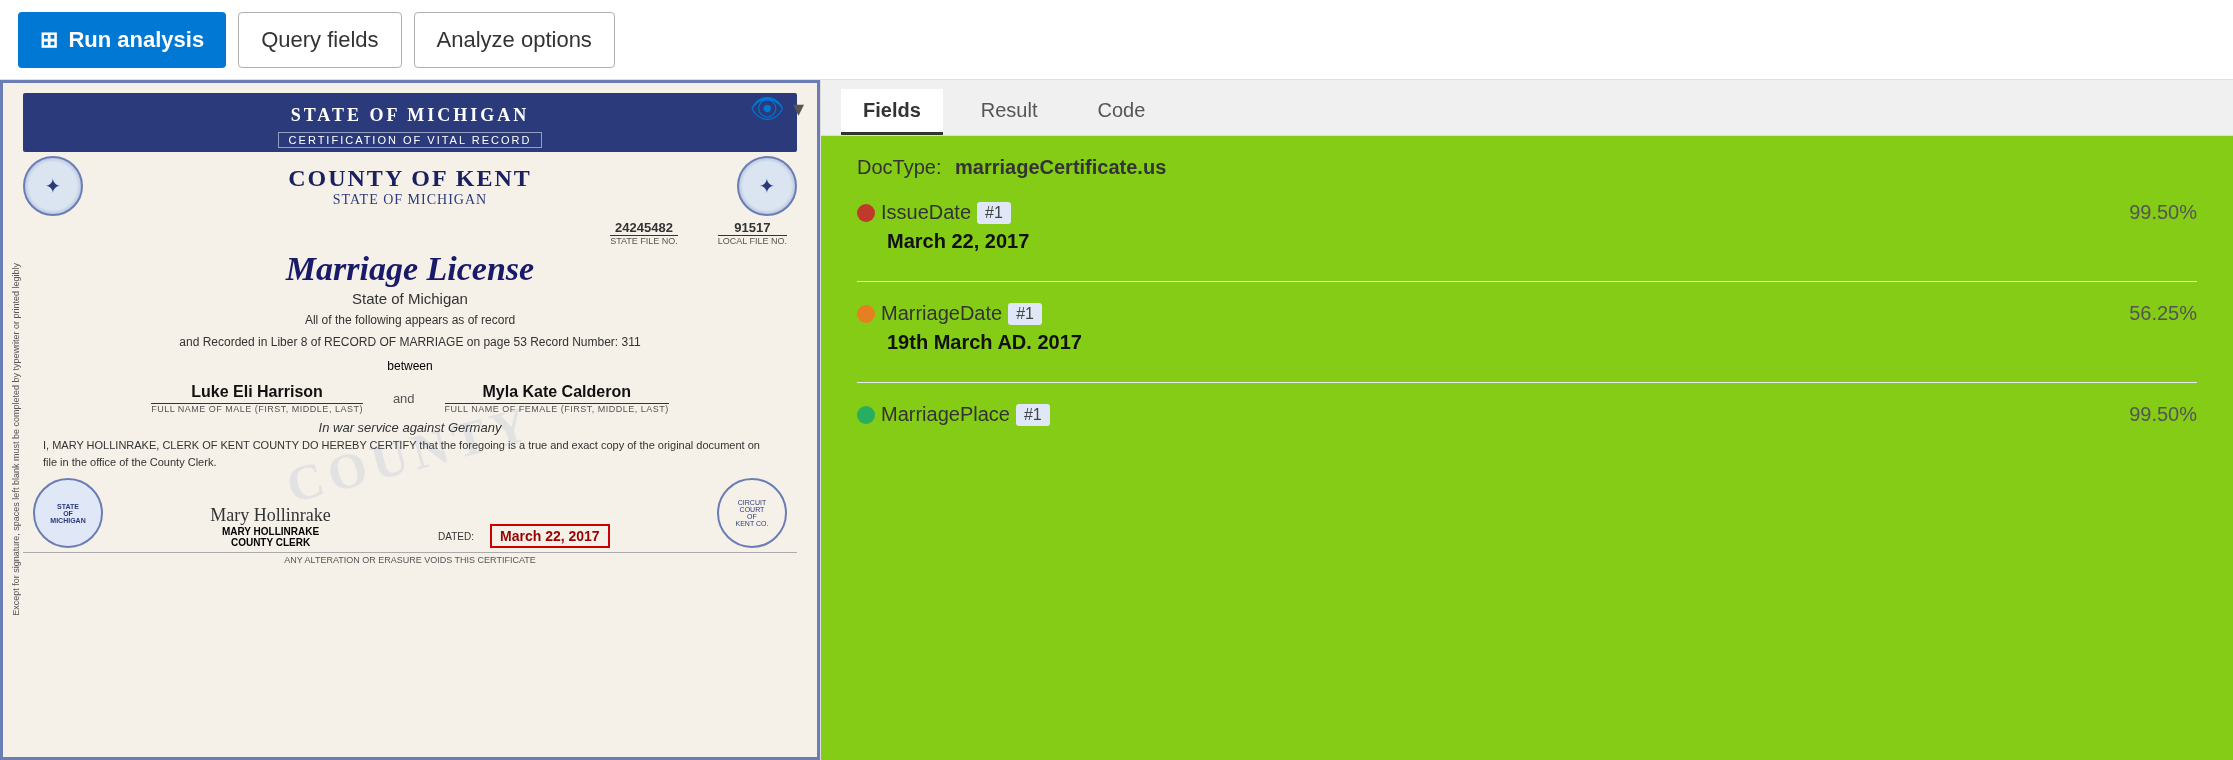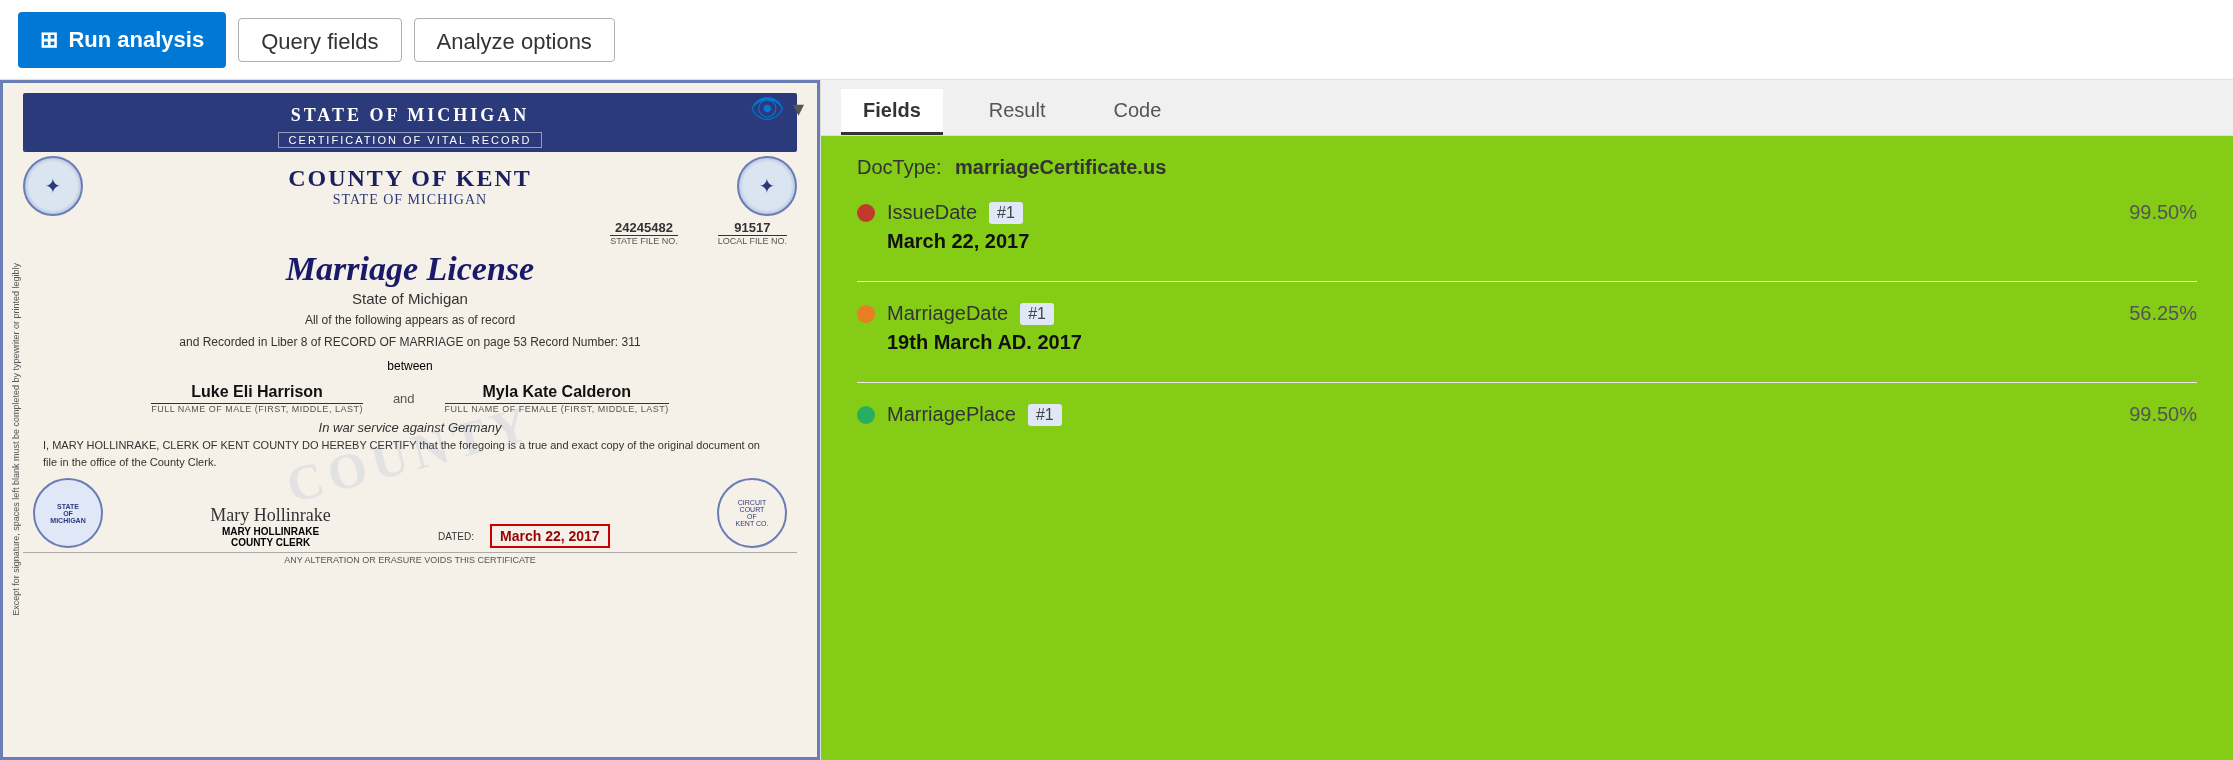--- a/index.html
+++ b/index.html
@@ -44,21 +44,21 @@
     }
 
     .btn-outline {
       background: #fff;
       color: #333;
       border: 1.5px solid #b0b0b0;
       border-radius: 4px;
       padding: 10px 22px;
       font-size: 22px;
       cursor: pointer;
-      height: 44px;
+      height: 56px;
     }
 
     
     .main {
       display: flex;
       flex: 1;
       overflow: hidden;
     }
 
     
@@ -416,21 +416,21 @@
       height: 56px;
       align-items: flex-end;
     }
 
     .tab {
       padding: 10px 22px;
       font-size: 20px;
       cursor: pointer;
       color: #555;
       border-bottom: 3px solid transparent;
-      margin-right: 24px;
+      margin-right: 16px;
     }
 
     .tab.active {
       color: #333;
       font-weight: 600;
       border-bottom: 3px solid #333;
       background: #fff;
     }
 
     .results-content {
@@ -457,21 +457,21 @@
     .field-header {
       display: flex;
       align-items: center;
       justify-content: space-between;
       margin-bottom: 6px;
     }
 
     .field-left {
       display: flex;
       align-items: center;
-      gap: 12px;
+      gap: 6px;
     }
 
     .field-dot {
       width: 18px;
       height: 18px;
       border-radius: 50%;
       flex-shrink: 0;
     }
 
     .field-name {

